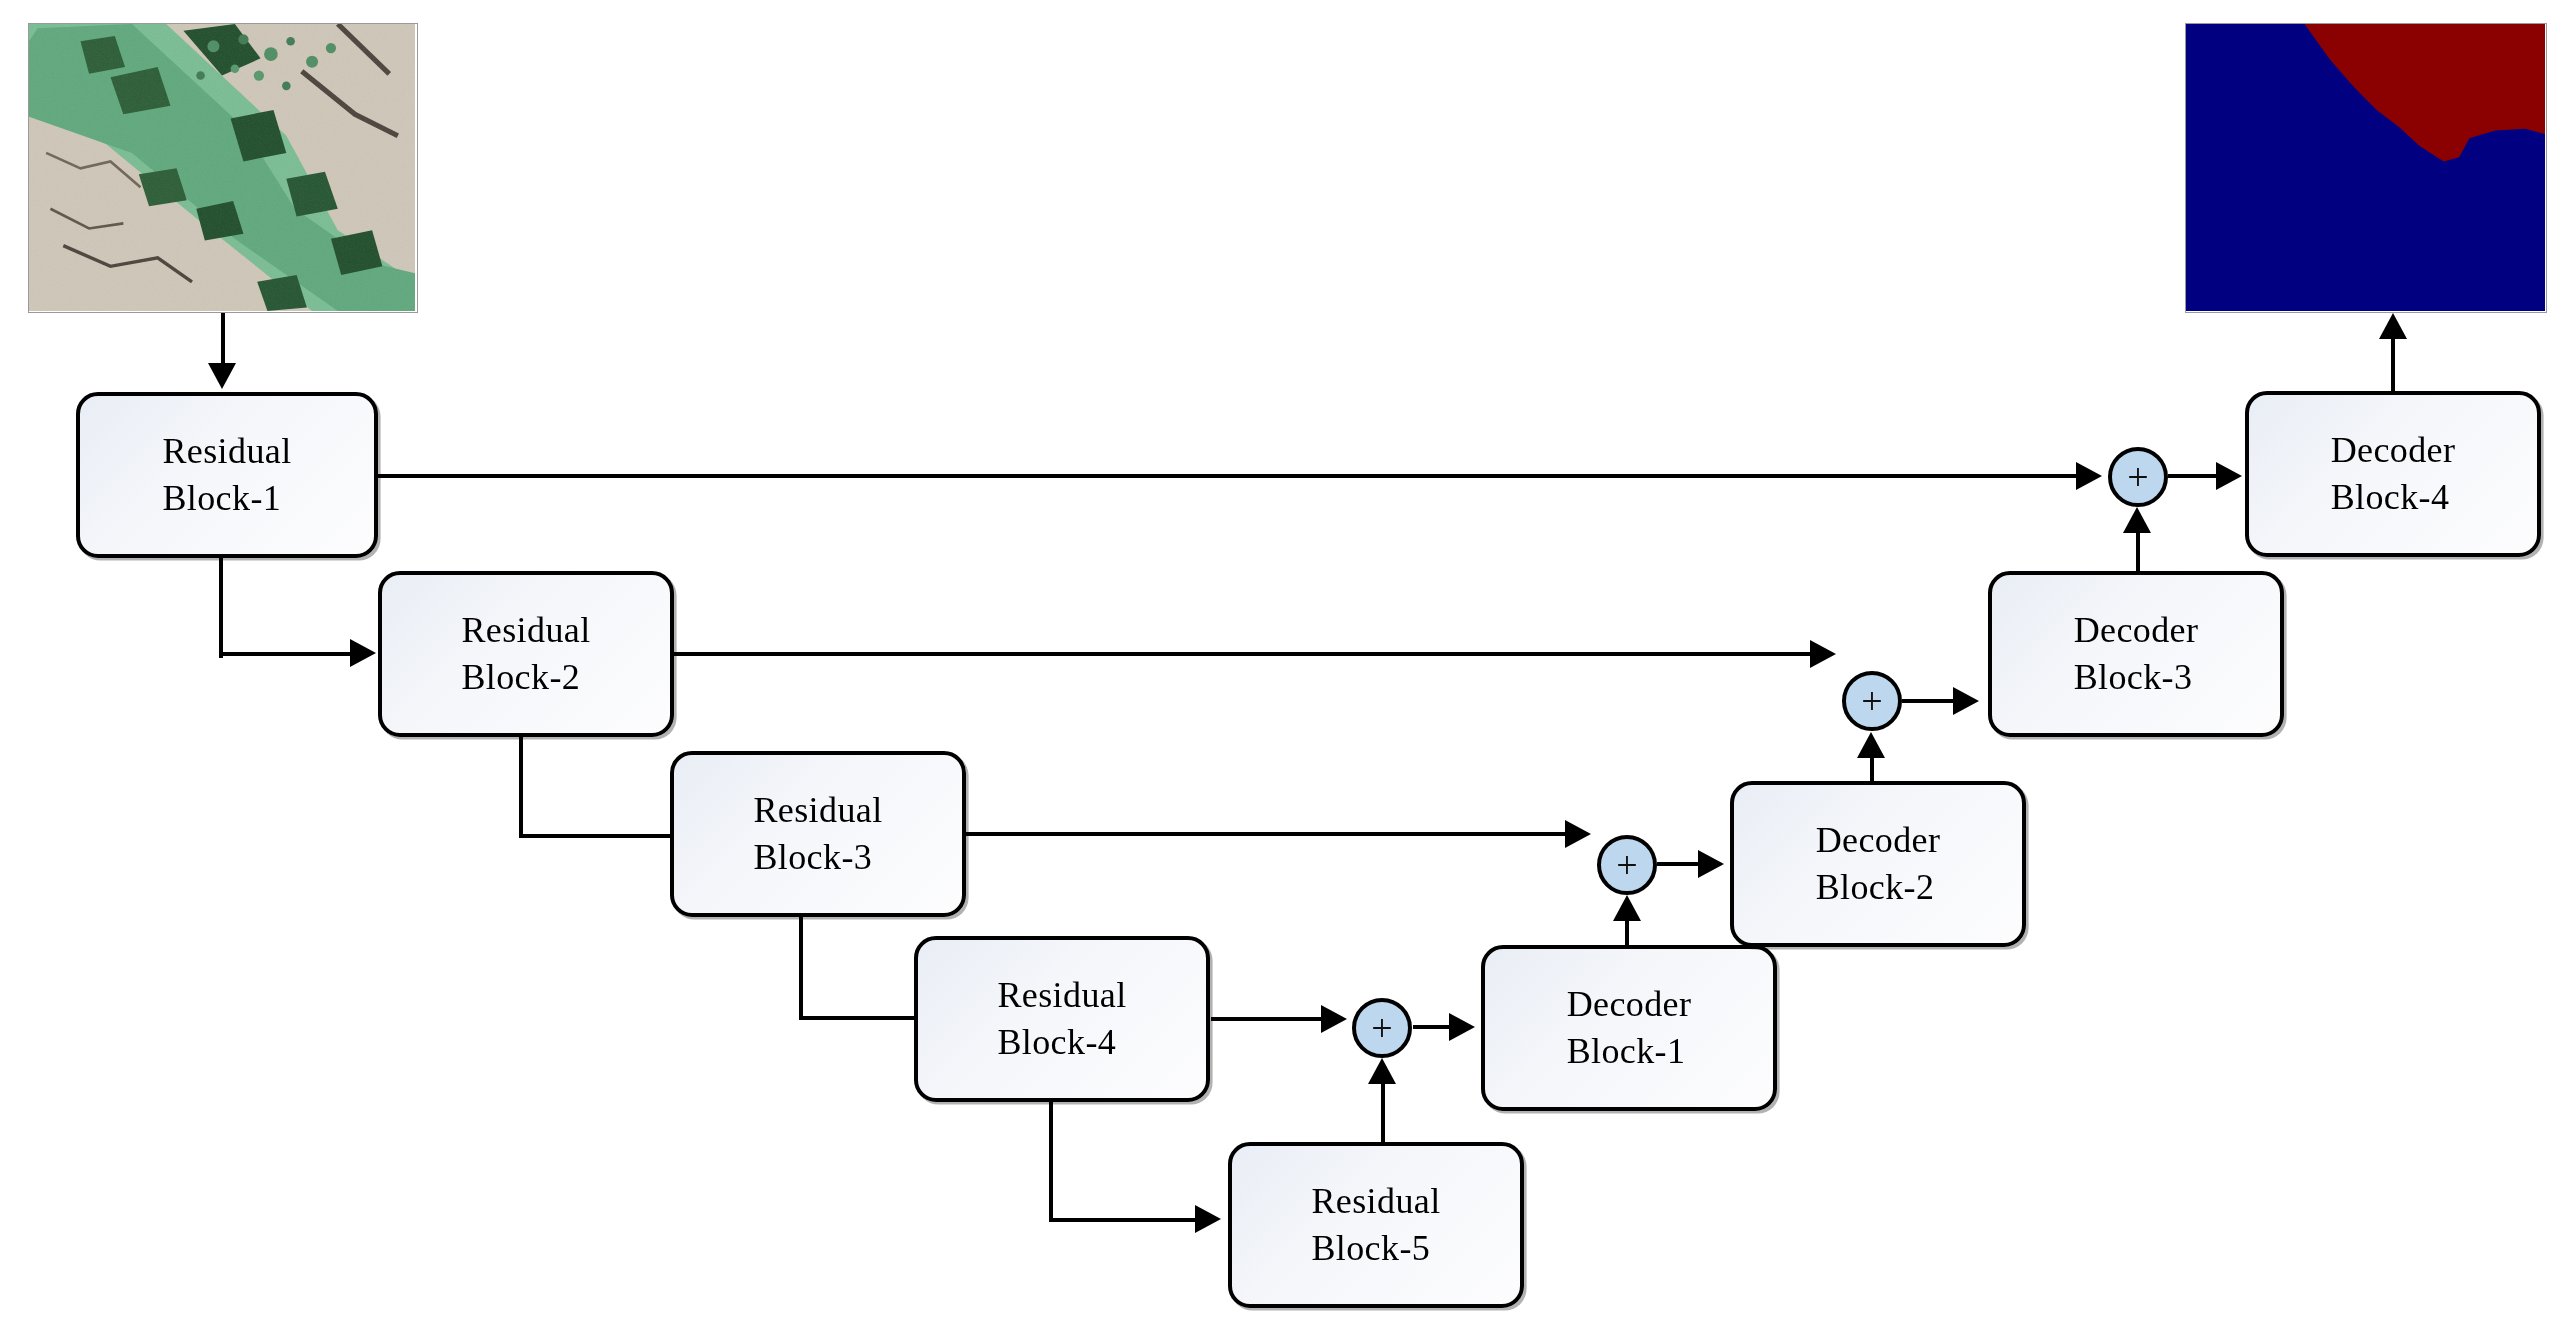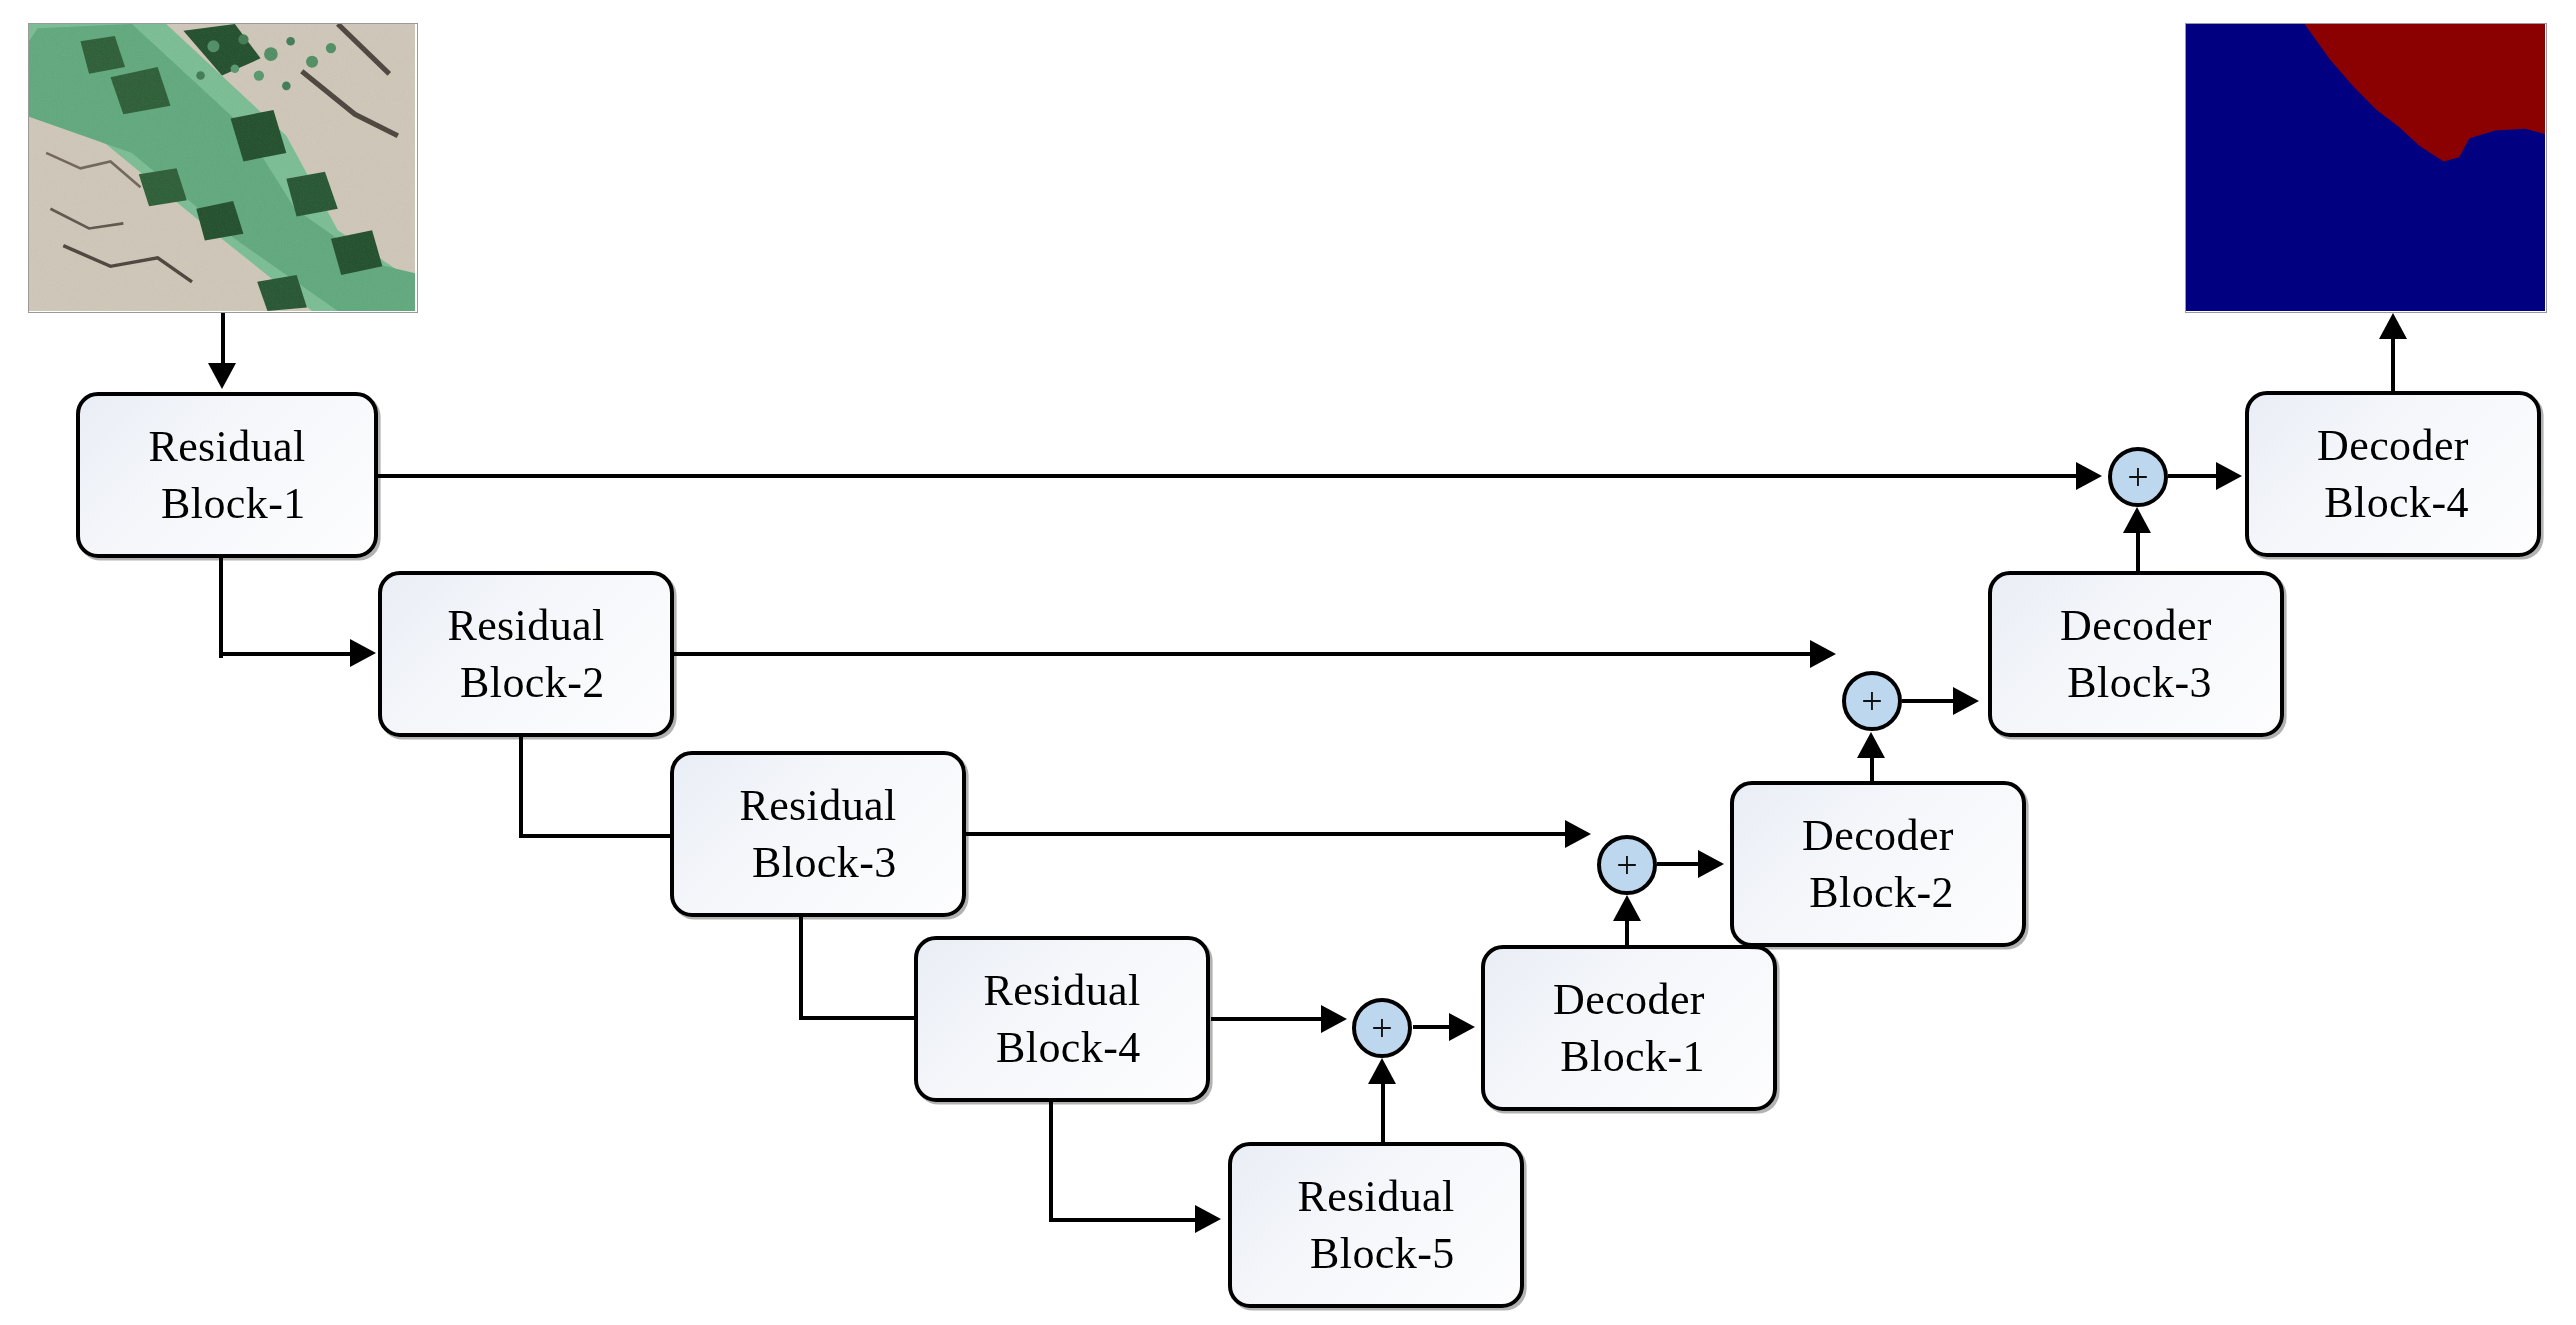--- a/index.html
+++ b/index.html
@@ -7,22 +7,22 @@
   #canvas{position:relative;width:2576px;height:1326px;background:#ffffff;overflow:hidden;}
 
   
   .block{
     position:absolute;
     border:4.3px solid #000000;
     border-radius:22px;
     background:linear-gradient(135deg,#e9edf5 0%,#f4f6fa 38%,#fdfdfe 100%);
     box-shadow:2.6px 2.6px 0 rgba(0,0,0,0.30);
     display:flex;align-items:center;justify-content:center;
-    text-align:right;
-    font-size:44px;
+    text-align:left;
+    font-size:36px;
     line-height:1.30;
     color:#000000;
     letter-spacing:0.4px;
     box-sizing:border-box;
     z-index:6;
   }
   .block span{display:block;white-space:pre-line;}
 
   
   .plusnode{

